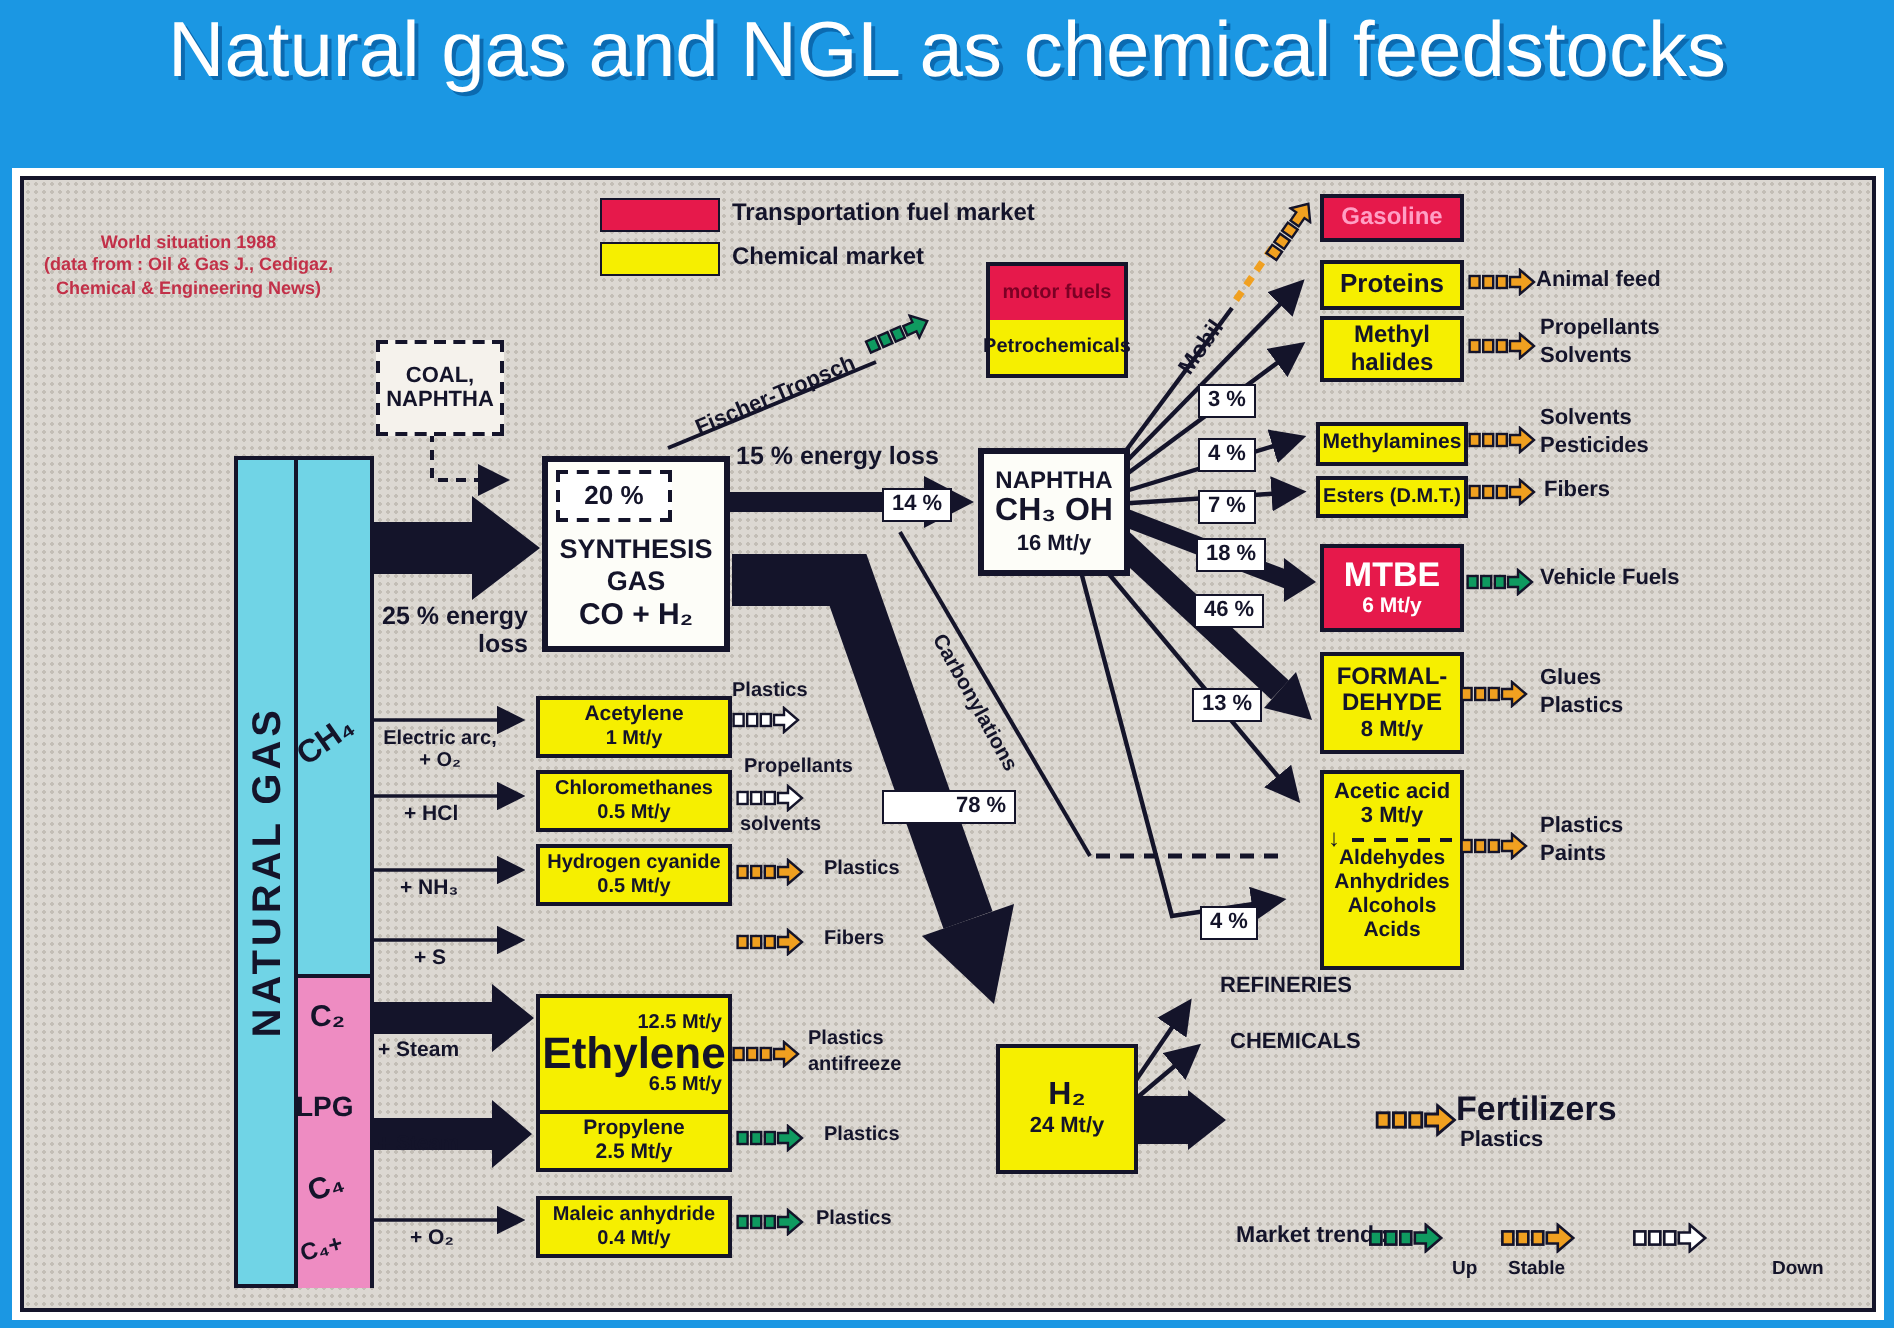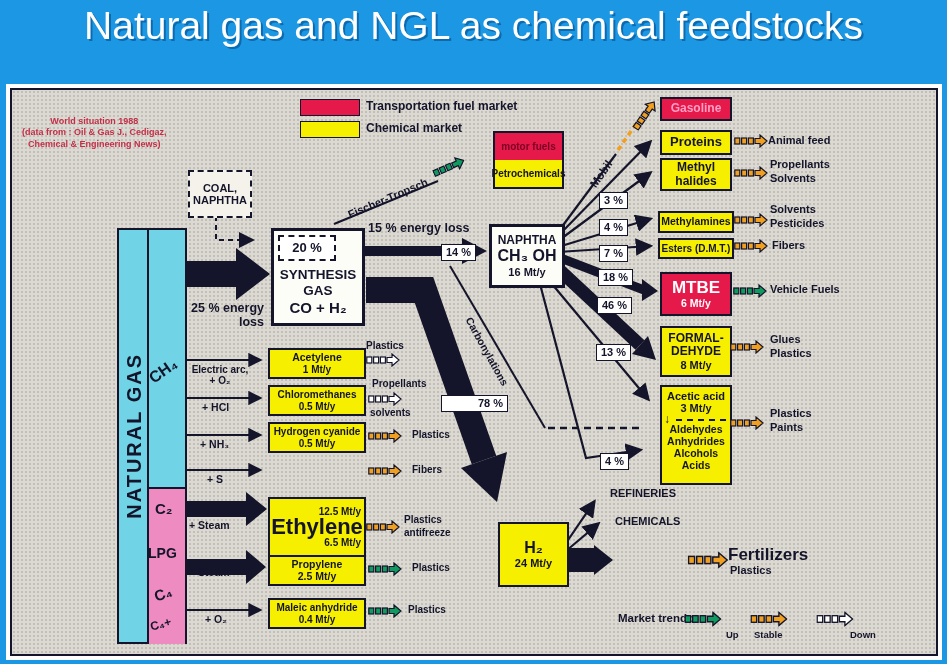--- a/index.html
+++ b/index.html
@@ -361,15 +361,15 @@
         <path d="M21,4.5 h5 V1 L33,7 L26,13 V9.5 h-5 z" fill="#f0a020" stroke="#14142a" stroke-width="1.2"></path>
       </svg></span>
   <span class="abs trend" style="left:818px;top:612px;transform:scale(1.1);"><svg width="34" height="14" viewBox="0 0 34 14">
         <rect x="0.8" y="4" width="5" height="6" fill="#ffffff" stroke="#14142a" stroke-width="1.2"></rect>
         <rect x="7.6" y="4" width="5" height="6" fill="#ffffff" stroke="#14142a" stroke-width="1.2"></rect>
         <rect x="14.4" y="4" width="5" height="6" fill="#ffffff" stroke="#14142a" stroke-width="1.2"></rect>
         <path d="M21,4.5 h5 V1 L33,7 L26,13 V9.5 h-5 z" fill="#ffffff" stroke="#14142a" stroke-width="1.2"></path>
       </svg></span>
   <div class="abs lab" style="left:698px;top:629px;font-size:9.5px;margin-left:28px;">Up</div>
   <div class="abs lab" style="left:754px;top:629px;font-size:9.5px;">Stable</div>
-  <div class="abs lab" style="left:822px;top:629px;font-size:9.5px;padding-left:28px;">Down</div>
+  <div class="abs lab" style="left:858px;top:629px;font-size:9.5px;padding-left:28px;">Down</div>
 
 </div>
 
 </body></html>

